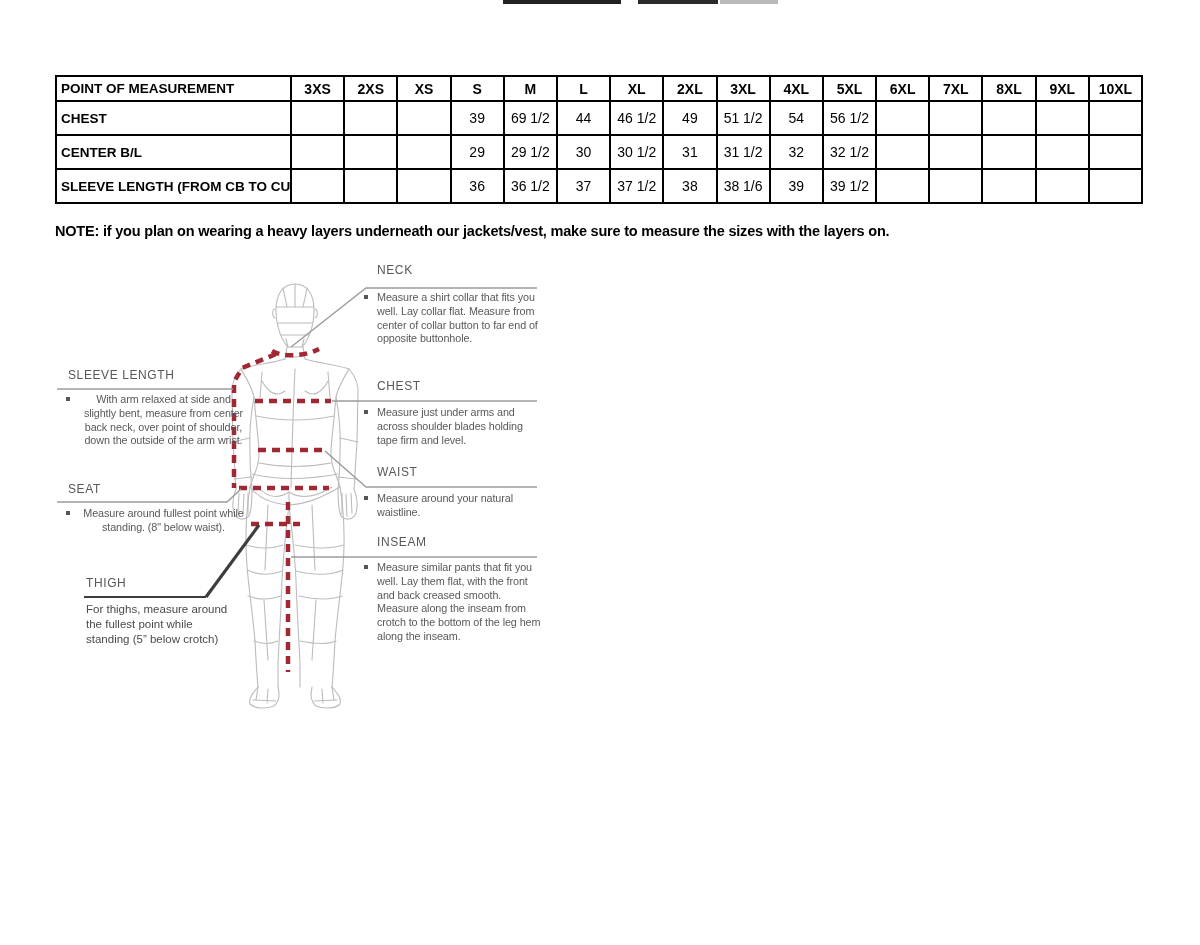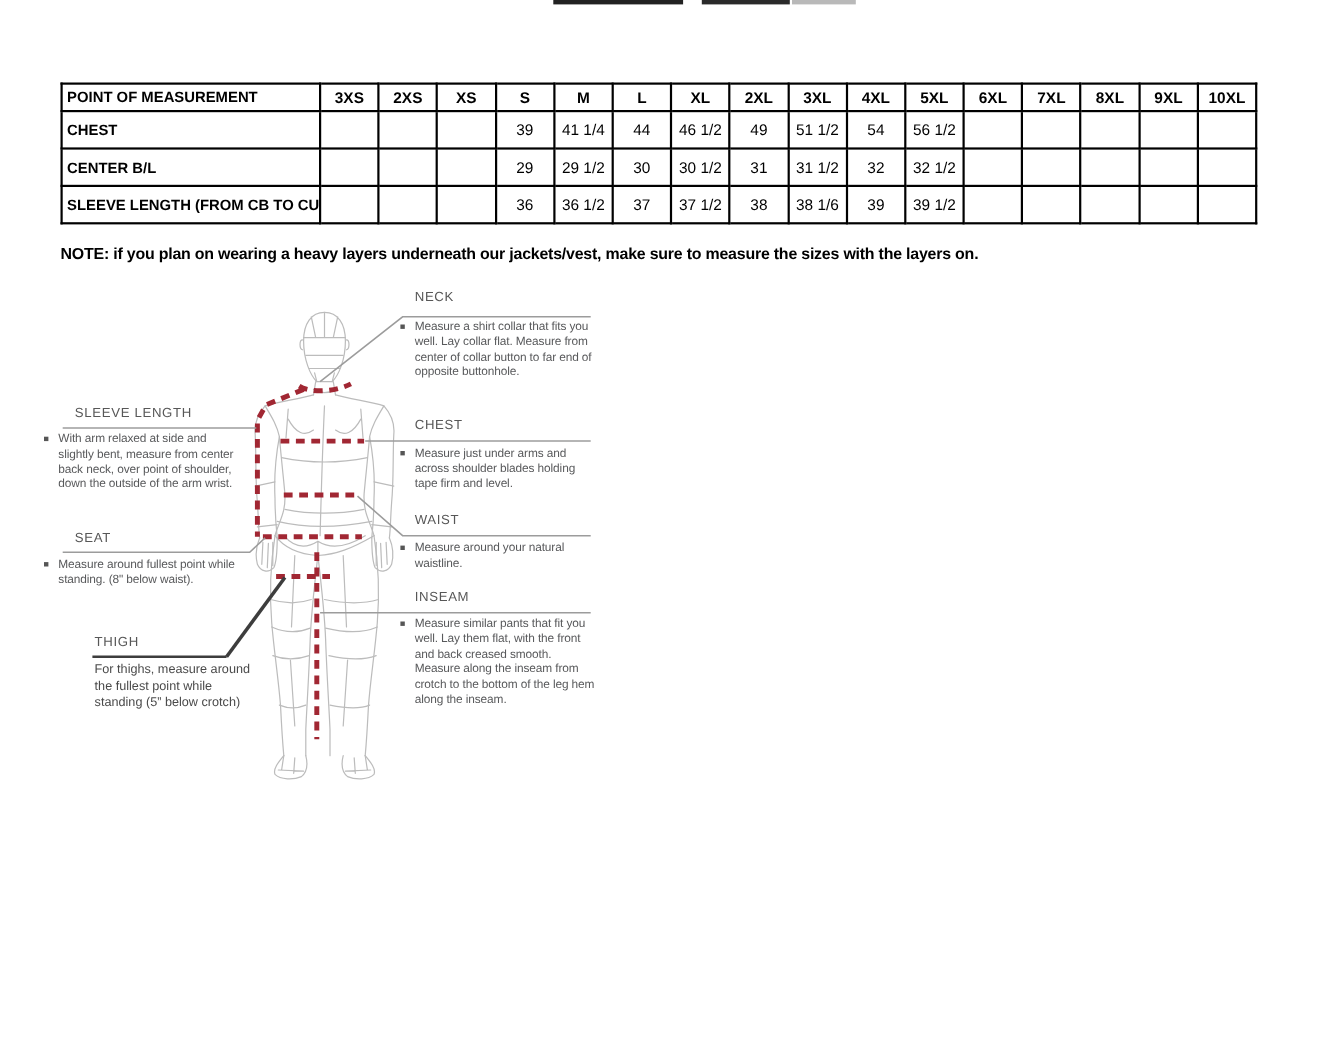--- a/index.html
+++ b/index.html
@@ -27,21 +27,21 @@
   #diagram-svg{position:absolute;left:0;top:250px;width:600px;height:480px;}
 
   
   .co-title{position:absolute;font-size:12px;color:#575757;letter-spacing:0.6px;
             white-space:nowrap;}
   .co-text{position:absolute;font-size:10.8px;line-height:13.8px;color:#58595b;
            letter-spacing:-0.1px;}
   .co-text .bullet{position:absolute;left:0;top:4px;width:4px;height:4px;background:#565656;}
   .co-text .txt{display:block;padding-left:13px;}
   .co-right{left:364px;width:180px;}
-  .co-left{left:40px;width:182px;}
+  .co-left{left:66px;width:182px;text-align:center;}
   #thigh-text{position:absolute;left:86px;top:602px;width:152px;font-size:11.5px;
               line-height:15px;color:#4a4a4a;}
 </style>
 </head>
 <body>
 
 <div id="page">
 
   <div class="title-remnant" style="left:503px;width:118px;background:#222;"></div>
   <div class="title-remnant" style="left:638px;width:80px;background:#2a2a2a;"></div>
@@ -88,21 +88,21 @@
           <th>10XL</th>
         </tr>
       </thead>
       <tbody>
         <tr>
           <td class="rowlabel">CHEST</td>
           <td></td>
           <td></td>
           <td></td>
           <td>39</td>
-          <td>41 1/4</td>
+          <td>69 1/2</td>
           <td>44</td>
           <td>46 1/2</td>
           <td>49</td>
           <td>51 1/2</td>
           <td>54</td>
           <td>56 1/2</td>
           <td></td>
           <td></td>
           <td></td>
           <td></td>

